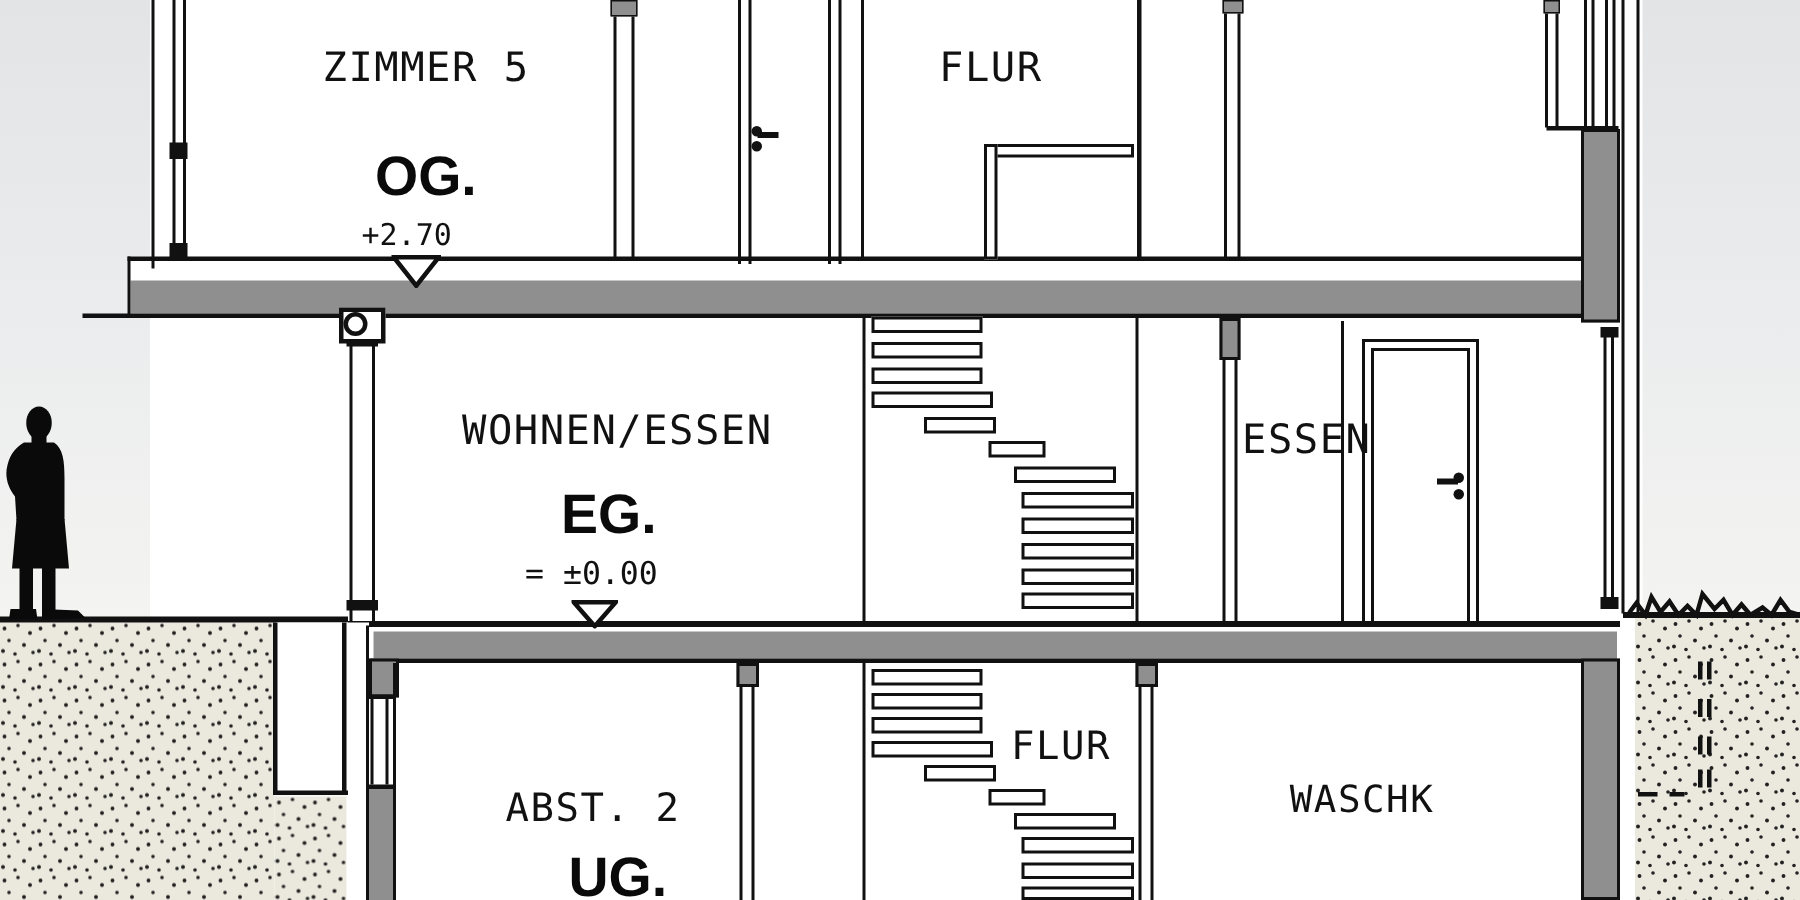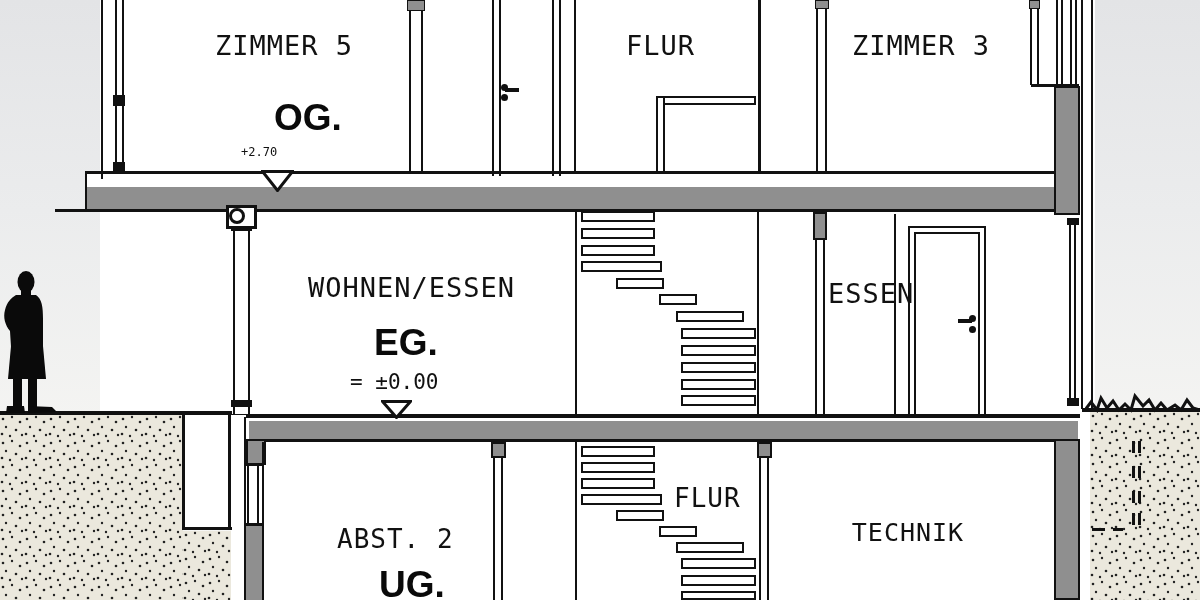--- a/index.html
+++ b/index.html
@@ -227,35 +227,34 @@
     <div class="tread" style="left:681px;top:591px;width:75px;height:9px;"></div>
   </div>
 
   <div class="gyb" style="left:757px;top:442px;width:15px;height:16px;"></div>
   <div class="ln" style="left:759px;top:458px;width:2px;height:142px;"></div>
   <div class="ln" style="left:767px;top:458px;width:2px;height:142px;"></div>
 
   <div class="gyb" style="left:1054px;top:439px;width:26px;height:161px;"></div>
 
   <div class="lbl" style="left:215px;top:32px;">ZIMMER 5</div>
-  <div class="flr" style="left:250px;top:99px;margin-left:24px;">OG.</div>
-  <div class="lvl" style="left:241px;top:146px;font-size:12px;">+2.70</div>
+  <div class="flr" style="left:250px;top:99px;">OG.</div>
+  <div class="lvl" style="left:241px;top:146px;font-size:20px;">+2.70</div>
   <div class="lbl" style="left:626px;top:32px;">FLUR</div>
-  <div class="lbl" style="left:852px;top:32px;">ZIMMER 3</div>
 
   <div class="lbl" style="left:308px;top:274px;">WOHNEN/ESSEN</div>
   <div class="flr" style="left:374px;top:324px;">EG.</div>
   <div class="lvl" style="left:350px;top:372px;">= ±0.00</div>
   <div class="lbl" style="left:828px;top:280px;">ESSEN</div>
 
   <div class="lbl" style="left:337px;top:526px;font-size:26px;">ABST. 2</div>
   <div class="flr" style="left:379px;top:566px;">UG.</div>
   <div class="lbl" style="left:674px;top:485px;font-size:26px;">FLUR</div>
   <div class="lbl ctr" style="left:828px;top:514px;width:160px;font-size:25px;">
-    <div style="margin-top:6px;">TECHNIK</div>
+    <div style="margin-top:6px;">WASCHK</div>
   </div>
 
   <svg style="left:261px;top:170px;" width="33" height="22" viewBox="0 0 33 22">
     <polygon points="1.5,1.5 31.5,1.5 16.5,20.5" fill="#fff" stroke="#111" stroke-width="3"></polygon>
   </svg>
   <svg style="left:381px;top:400px;" width="31" height="19" viewBox="0 0 31 19">
     <polygon points="1.5,1.5 29.5,1.5 15.5,17.5" fill="#fff" stroke="#111" stroke-width="3"></polygon>
   </svg>
 
   <svg style="left:2px;top:270px;" width="58" height="145" viewBox="0 0 58 145">

